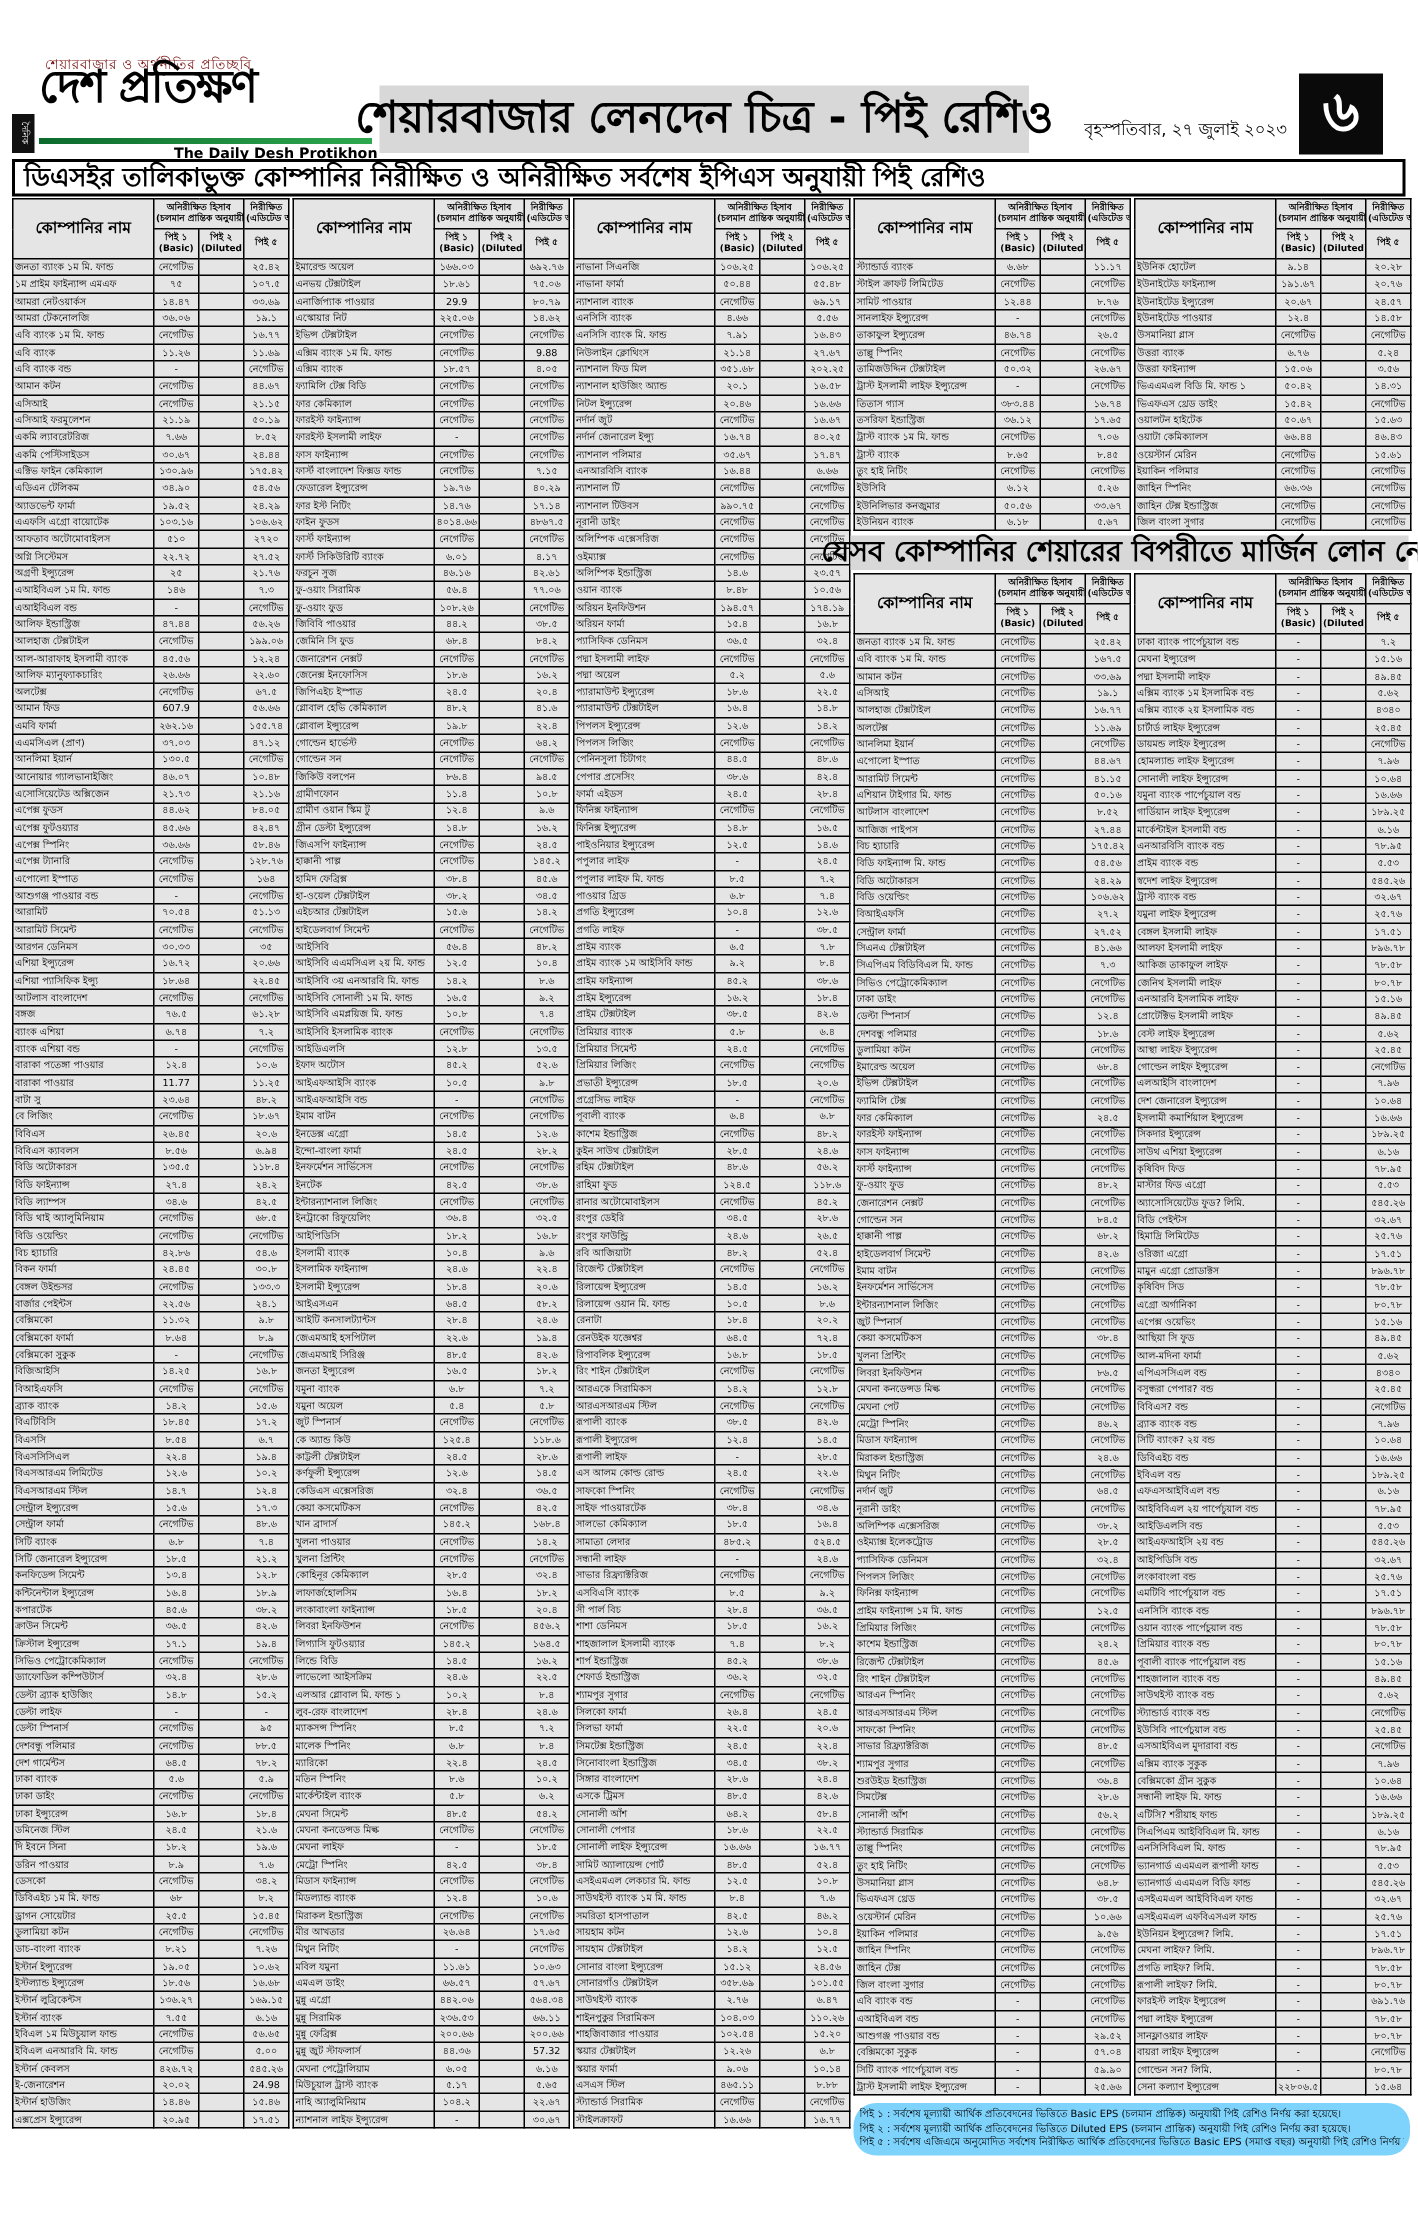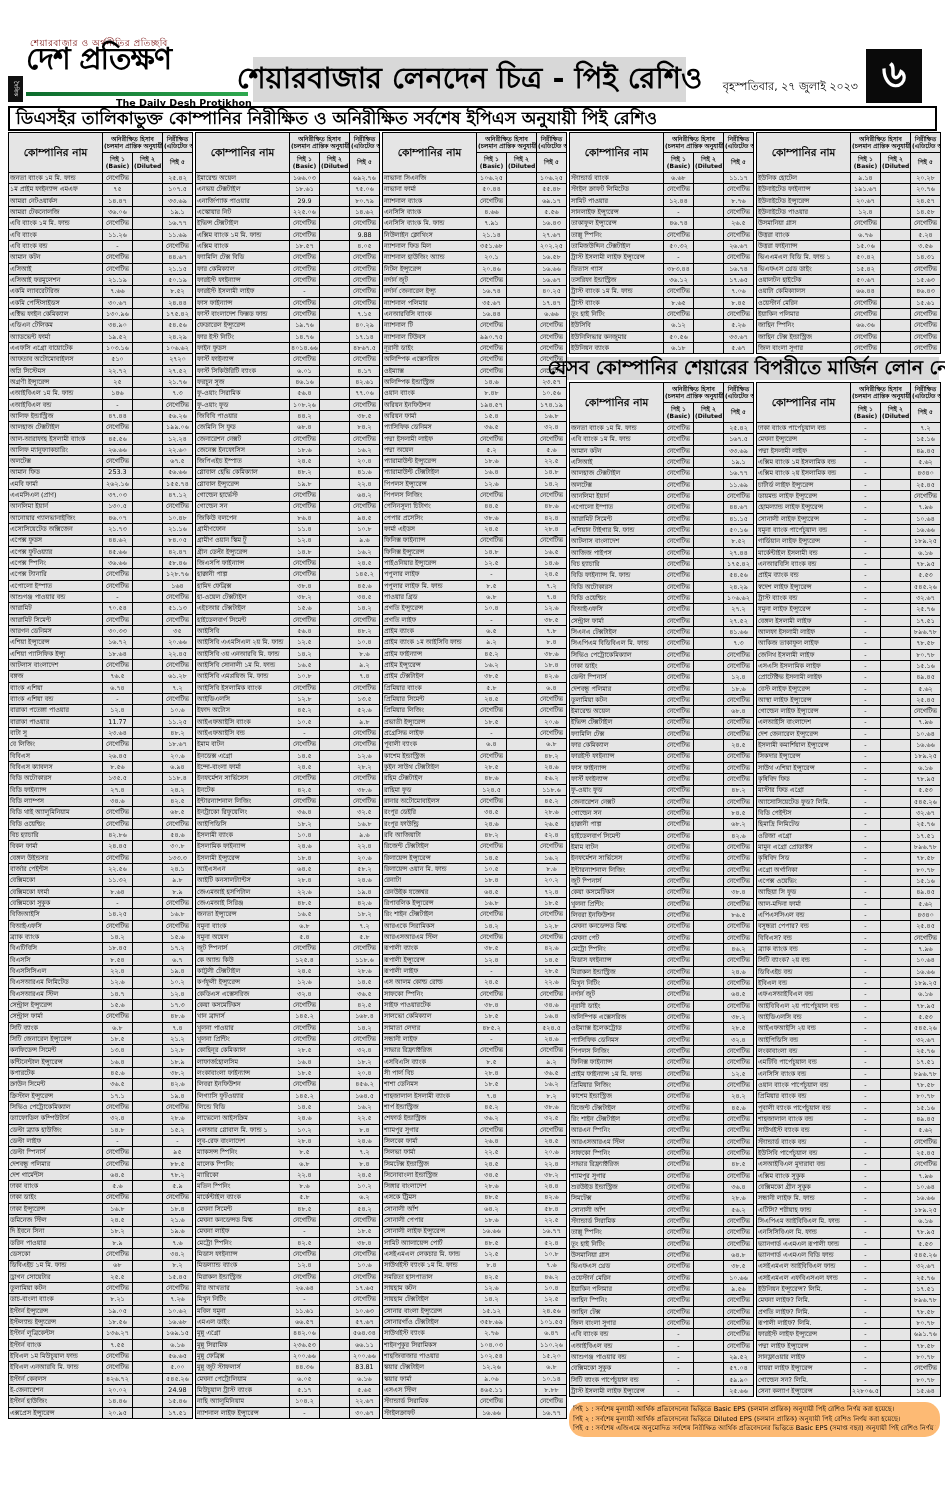--- a/index.html
+++ b/index.html
@@ -25,21 +25,21 @@
   table.ptable tbody td.n{text-align:left;}
   table.ptable tbody td.v{text-align:center;}
   #t1{left:8px;top:132px;width:184px;}
   #t2{left:195px;top:132px;width:184px;}
   #t3{left:382px;top:132px;width:184px;}
   #t4{left:569px;top:132px;width:184px;}
   #t5{left:756px;top:132px;width:184px;}
   .margin-band{left:567px;top:357px;width:372px;height:23px;background:#d8d8d8;display:flex;align-items:center;justify-content:center;font-size:19px;font-weight:bold;white-space:nowrap;}
   #t6{left:569px;top:382px;width:184px;}
   #t7{left:756px;top:382px;width:184px;}
-  .footnotes{left:569px;top:1402px;width:371px;background:#fdba74;padding:3px 4px;border-radius:15px;}
+  .footnotes{left:569px;top:1402px;width:371px;background:#7dd3fc;padding:3px 4px;border-radius:15px;}
   .footnotes div{font-size:6.6px;line-height:1.45;white-space:nowrap;overflow:hidden;}
 </style>
 </head>
 <body>
 
 <div class="abs tagline">শেয়ারবাজার ও অর্থনীতির প্রতিচ্ছবি</div>
 <div class="abs logo-mark">দৈনিক</div>
 <div class="abs logo-text">দেশ প্রতিক্ষণ</div>
 <div class="abs logo-underline"></div>
 <div class="abs logo-sub">The Daily Desh Protikhon</div>
@@ -220,21 +220,21 @@
         <td class="v">২২.৬০</td>
       </tr>
       <tr>
         <td class="n">অলটেক্স</td>
         <td class="v">নেগেটিভ</td>
         <td class="v"></td>
         <td class="v">৬৭.৫</td>
       </tr>
       <tr>
         <td class="n">আমান ফিড</td>
-        <td class="v">253.3</td>
+        <td class="v">607.9</td>
         <td class="v"></td>
         <td class="v">৫৬.৬৬</td>
       </tr>
       <tr>
         <td class="n">এমবি ফার্মা</td>
         <td class="v">২৬২.১৬</td>
         <td class="v"></td>
         <td class="v">১৫৫.৭৪</td>
       </tr>
       <tr>
@@ -1378,21 +1378,21 @@
       <tr>
         <td class="n">মুন্নু ফেব্রিক্স</td>
         <td class="v">২০০.৬৬</td>
         <td class="v"></td>
         <td class="v">২০০.৬৬</td>
       </tr>
       <tr>
         <td class="n">মুন্নু জুট স্টাফলার্স</td>
         <td class="v">৪৪.৩৬</td>
         <td class="v"></td>
-        <td class="v">83.81</td>
+        <td class="v">57.32</td>
       </tr>
       <tr>
         <td class="n">মেঘনা পেট্রোলিয়াম</td>
         <td class="v">৬.০৫</td>
         <td class="v"></td>
         <td class="v">৬.১৬</td>
       </tr>
       <tr>
         <td class="n">মিউচুয়াল ট্রাস্ট ব্যাংক</td>
         <td class="v">৫.১৭</td>
@@ -3011,21 +3011,21 @@
         <td class="v"></td>
         <td class="v">৭৮.৫৮</td>
       </tr>
       <tr>
         <td class="n">জেনিথ ইসলামী লাইফ</td>
         <td class="v">-</td>
         <td class="v"></td>
         <td class="v">৮০.৭৮</td>
       </tr>
       <tr>
-        <td class="n">এসএসি ইসলামিক লাইফ</td>
+        <td class="n">এনআরবি ইসলামিক লাইফ</td>
         <td class="v">-</td>
         <td class="v"></td>
         <td class="v">১৫.১৬</td>
       </tr>
       <tr>
         <td class="n">প্রোটেক্টিভ ইসলামী লাইফ</td>
         <td class="v">-</td>
         <td class="v"></td>
         <td class="v">৪৯.৪৫</td>
       </tr>

